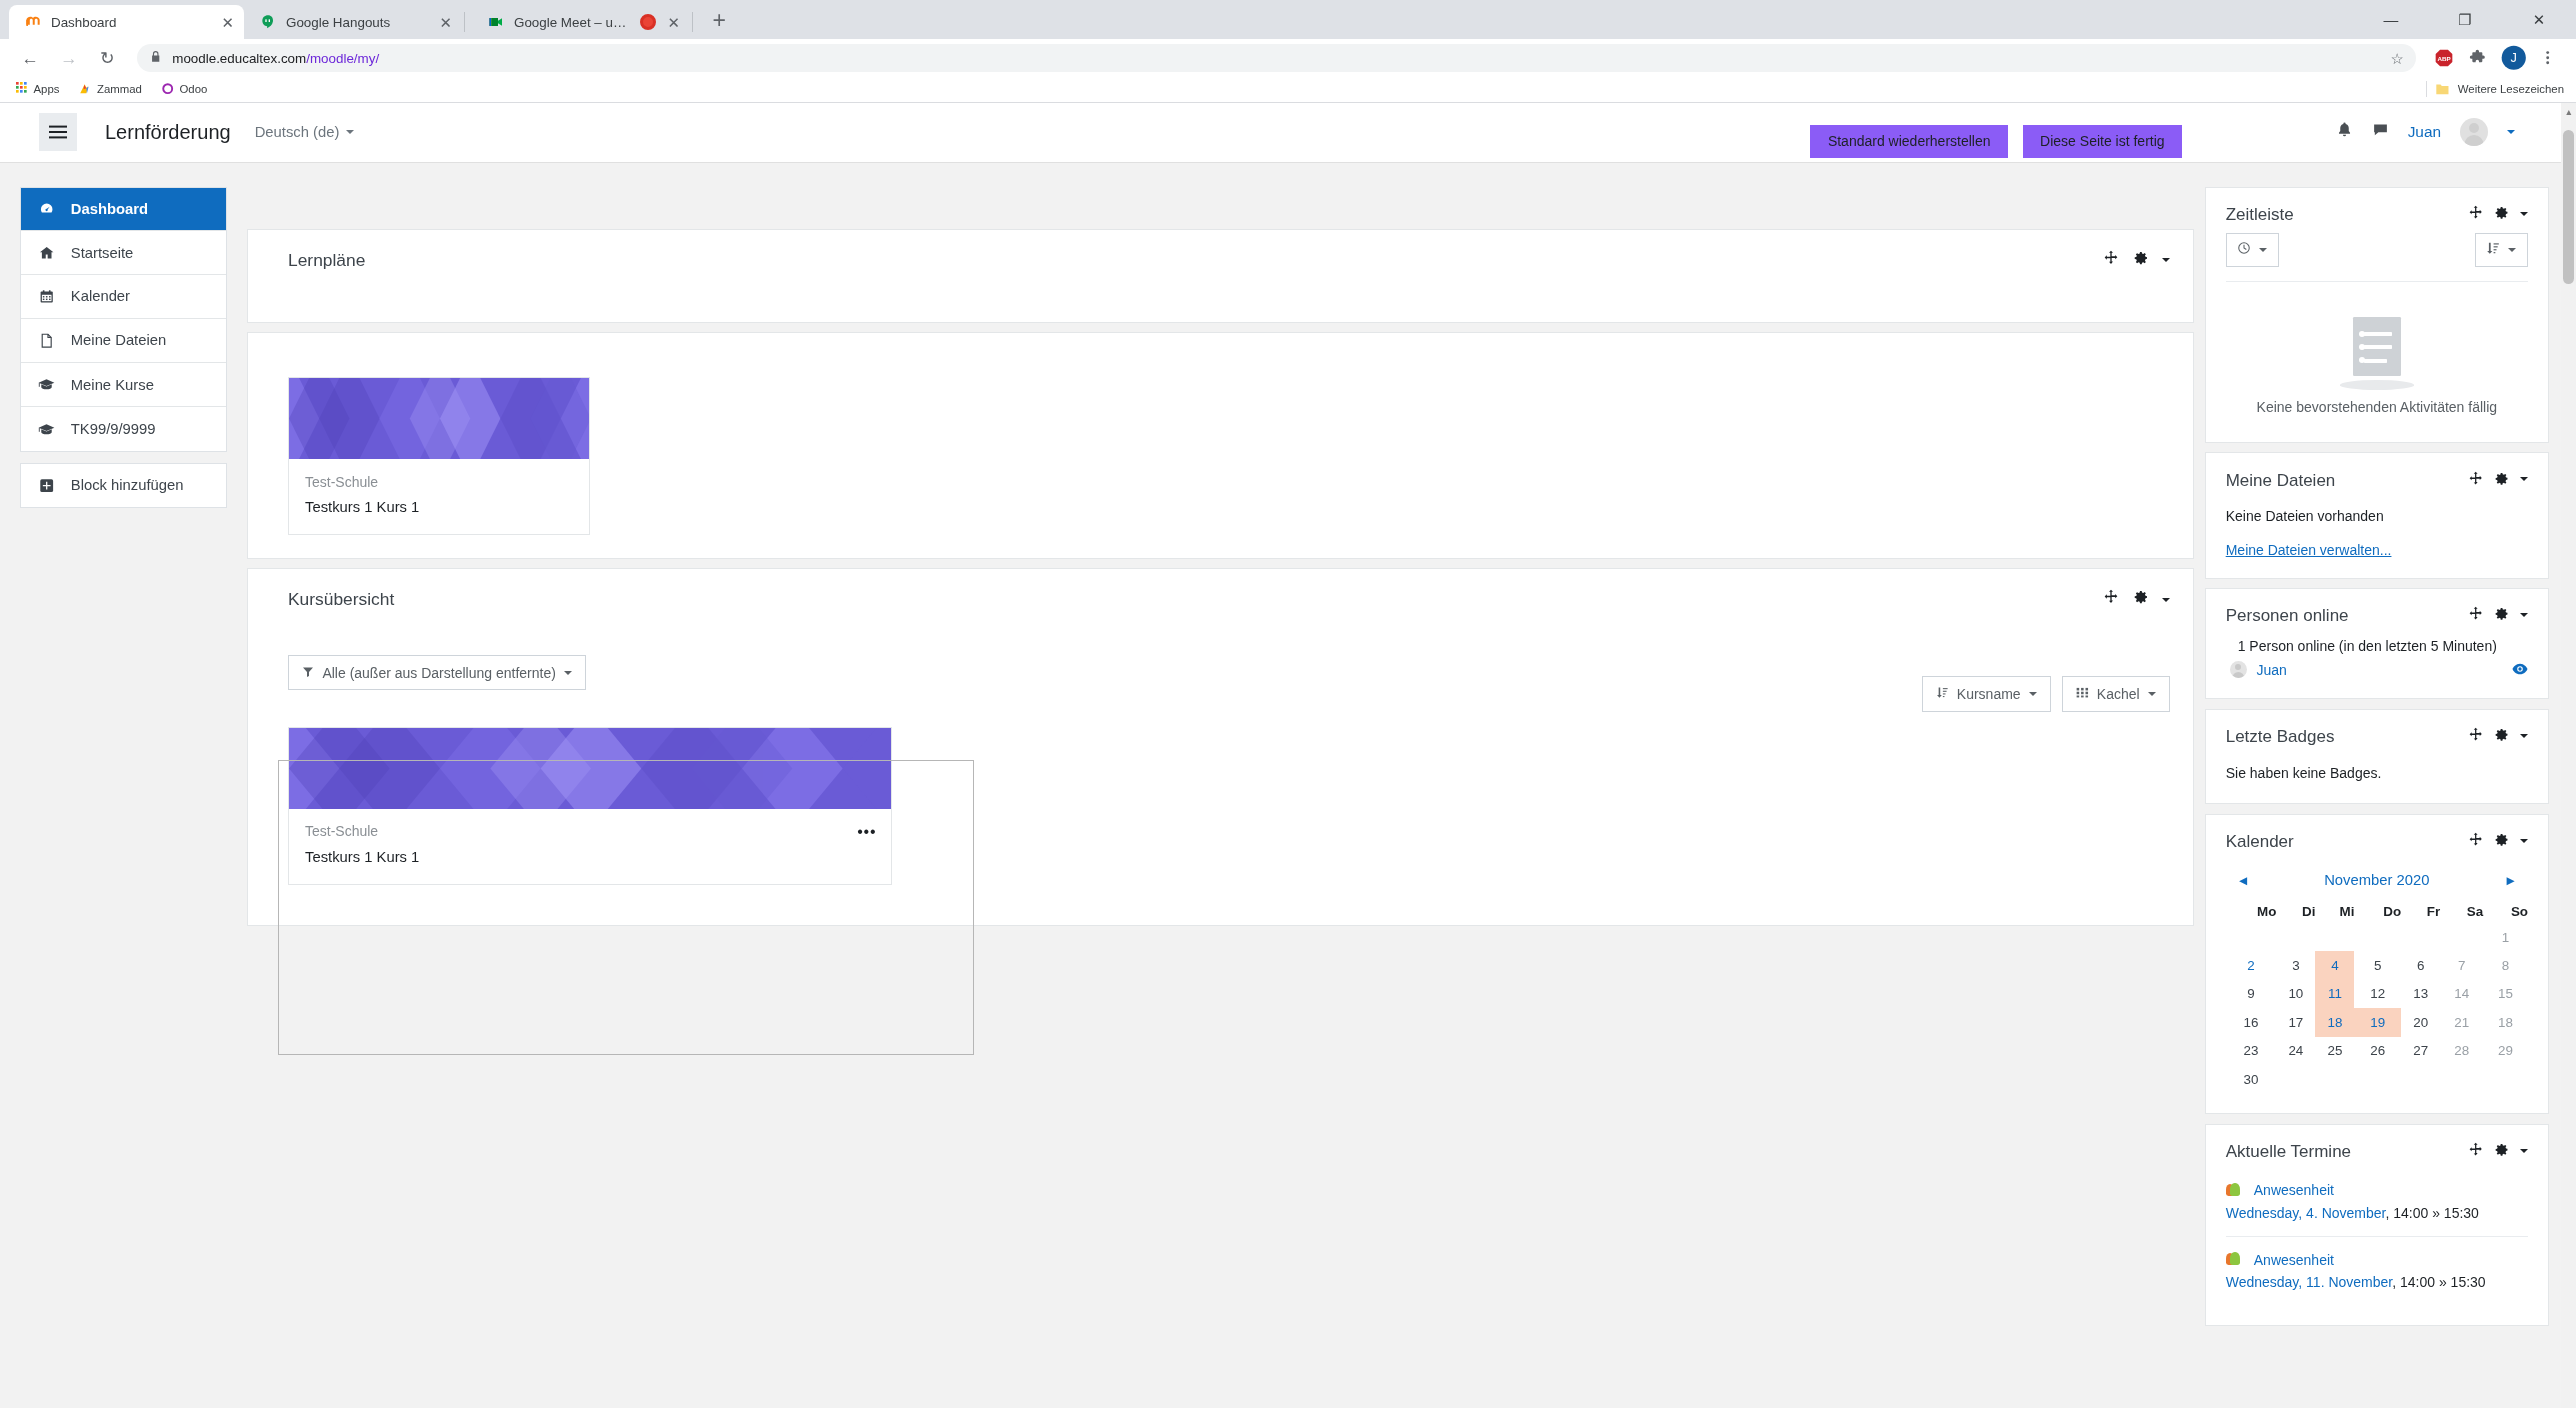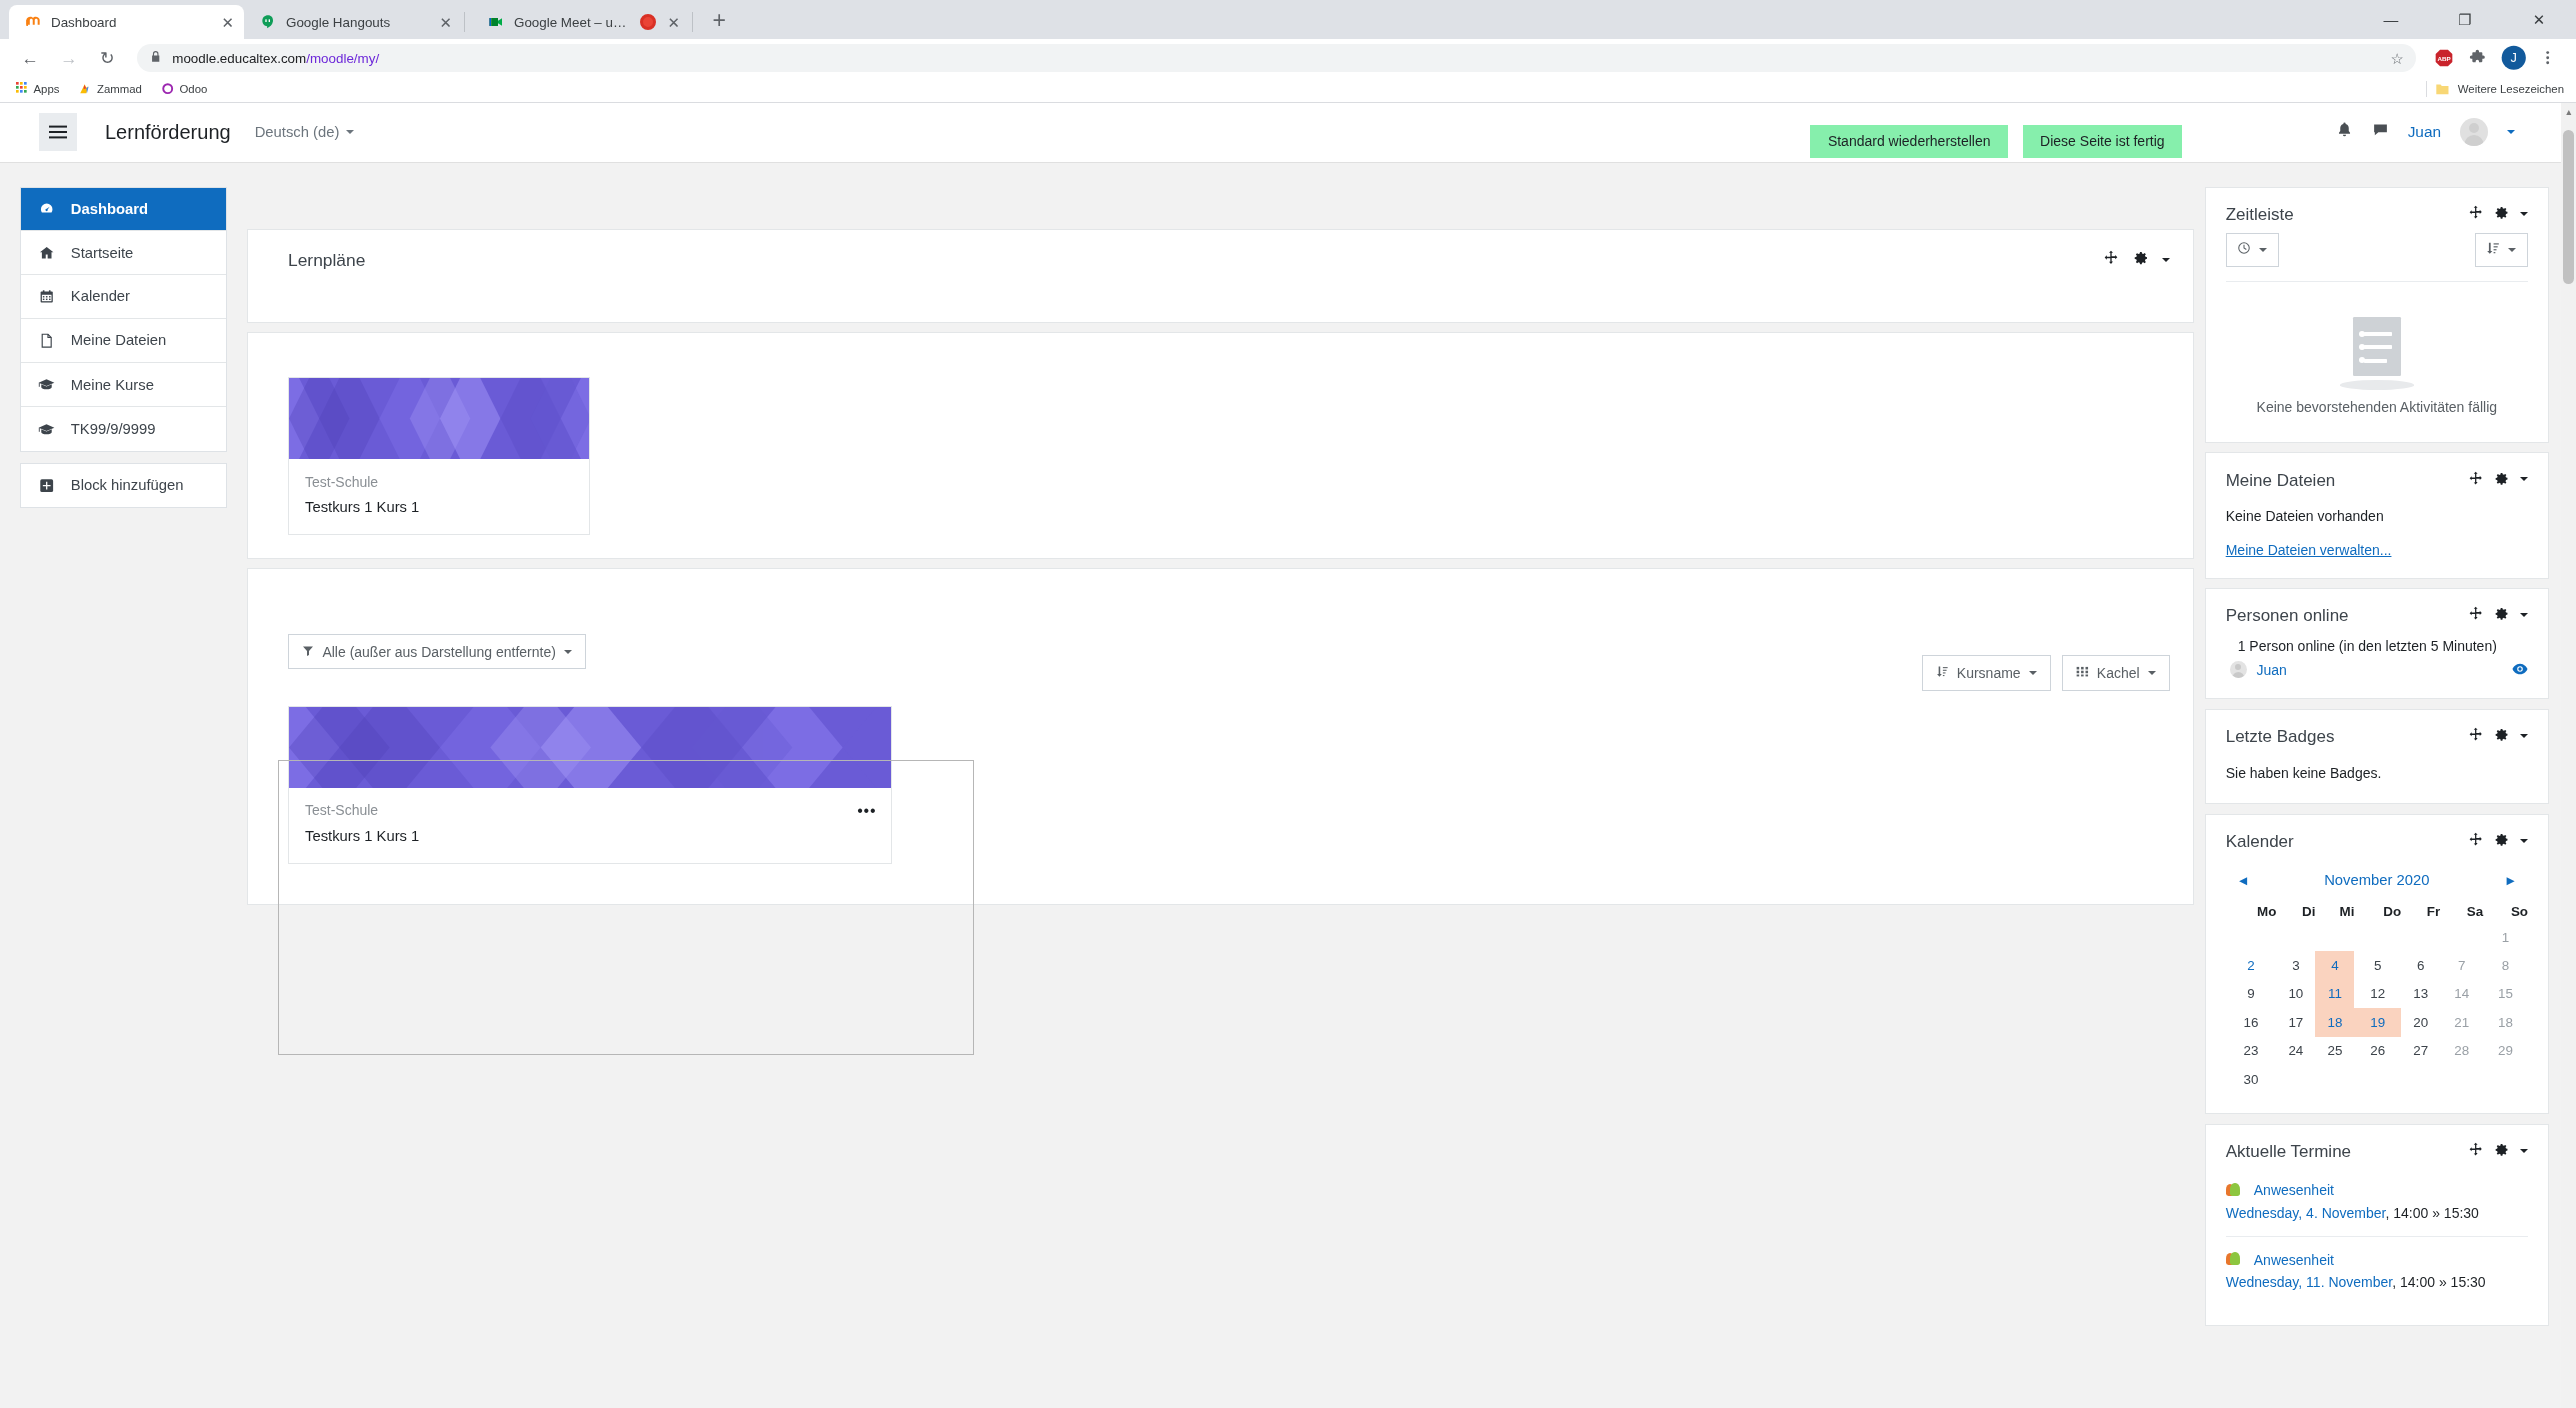--- a/index.html
+++ b/index.html
@@ -92,21 +92,21 @@
     border-bottom: 0.7px solid #e3e6e8;
   }
   .nav-item:last-child { border-bottom: none; }
   .nav-item.active { background: #0f6cbf; color: #fff; font-weight: bold; }
   .nav-item .ni-icon { width: 19px; display: flex; justify-content: center; font-size: 14.8px; }
   .nav-sep { height: 10.7px; }
 
   
   .center-col { flex: 1; padding: 24px 0 0 0; min-width: 0; }
   .btn-secondary {
-    background: #86efac; border: none; color: #1d2125;
+    background: #8b5cf6; border: none; color: #1d2125;
     font-size: 14px; padding: 8.7px 17.4px; cursor: pointer;
   }
 
   .block {
     background: #fff; border: 0.7px solid #e3e6e8; margin-bottom: 9.4px;
     padding: 20px 23px 23px 40px; position: relative;
   }
   .block-head { display: flex; align-items: flex-start; }
   .block-title { font-size: 17.4px; color: #3d444b; font-weight: 400; }
   .block-actions { margin-left: auto; display: flex; align-items: center; gap: 13.4px; color: #1d2125; }
@@ -500,20 +500,36 @@
               </div>
               <div class="course-body">
                 <div class="course-school">Test-Schule</div>
                 <div class="course-name">Testkurs 1 Kurs 1</div>
               </div>
             </div>
           </div>
         </div>
 
         <div class="block" style="padding-bottom:40px;">
+          <div class="block-head">
+            <div class="block-title">Kursübersicht</div>
+            <div class="block-actions">
+              <span class="move-icon">
+                <svg width="16" height="16" viewBox="0 0 24 24">
+                    <path d="M12 1l3 3.2h-2v5.3h5.3v-2L21.5 11 18.3 14v-2H13v5.3h2L12 21l-3-3.2h2V12.5H5.7v2L2.5 11.3 5.7 8v2H11V4.2H9z" fill="#1d2125"></path>
+                  </svg>
+              </span>
+              <span class="gear-icon">
+                <svg width="16" height="16" viewBox="0 0 24 24">
+                    <path d="M12 8.2a3.8 3.8 0 100 7.6 3.8 3.8 0 000-7.6zm9 5.1v-2.6l-2.3-.4a7 7 0 00-.8-2l1.4-2-1.8-1.8-2 1.4a7 7 0 00-2-.8L13.1 3h-2.6l-.4 2.3a7 7 0 00-2 .8l-2-1.4L4.3 6.5l1.4 2a7 7 0 00-.8 2L2.6 11v2.6l2.3.4a7 7 0 00.8 2l-1.4 2 1.8 1.8 2-1.4a7 7 0 002 .8l.4 2.3h2.6l.4-2.3a7 7 0 002-.8l2 1.4 1.8-1.8-1.4-2a7 7 0 00.8-2z" fill="#1d2125"></path>
+                  </svg>
+              </span>
+              <span class="caret caret-sm"></span>
+            </div>
+          </div>
 
           <div class="ctrl-row">
             <div class="ctrl-btn">
               <span>
                 <svg width="12" height="12" viewBox="0 0 24 24">
                     <path d="M2 3h20l-8 9v8l-4 2v-10z" fill="#5a6065"></path>
                   </svg>
               </span>
               <span>Alle (außer aus Darstellung entfernte)</span>
               <span class="caret caret-sm"></span>

